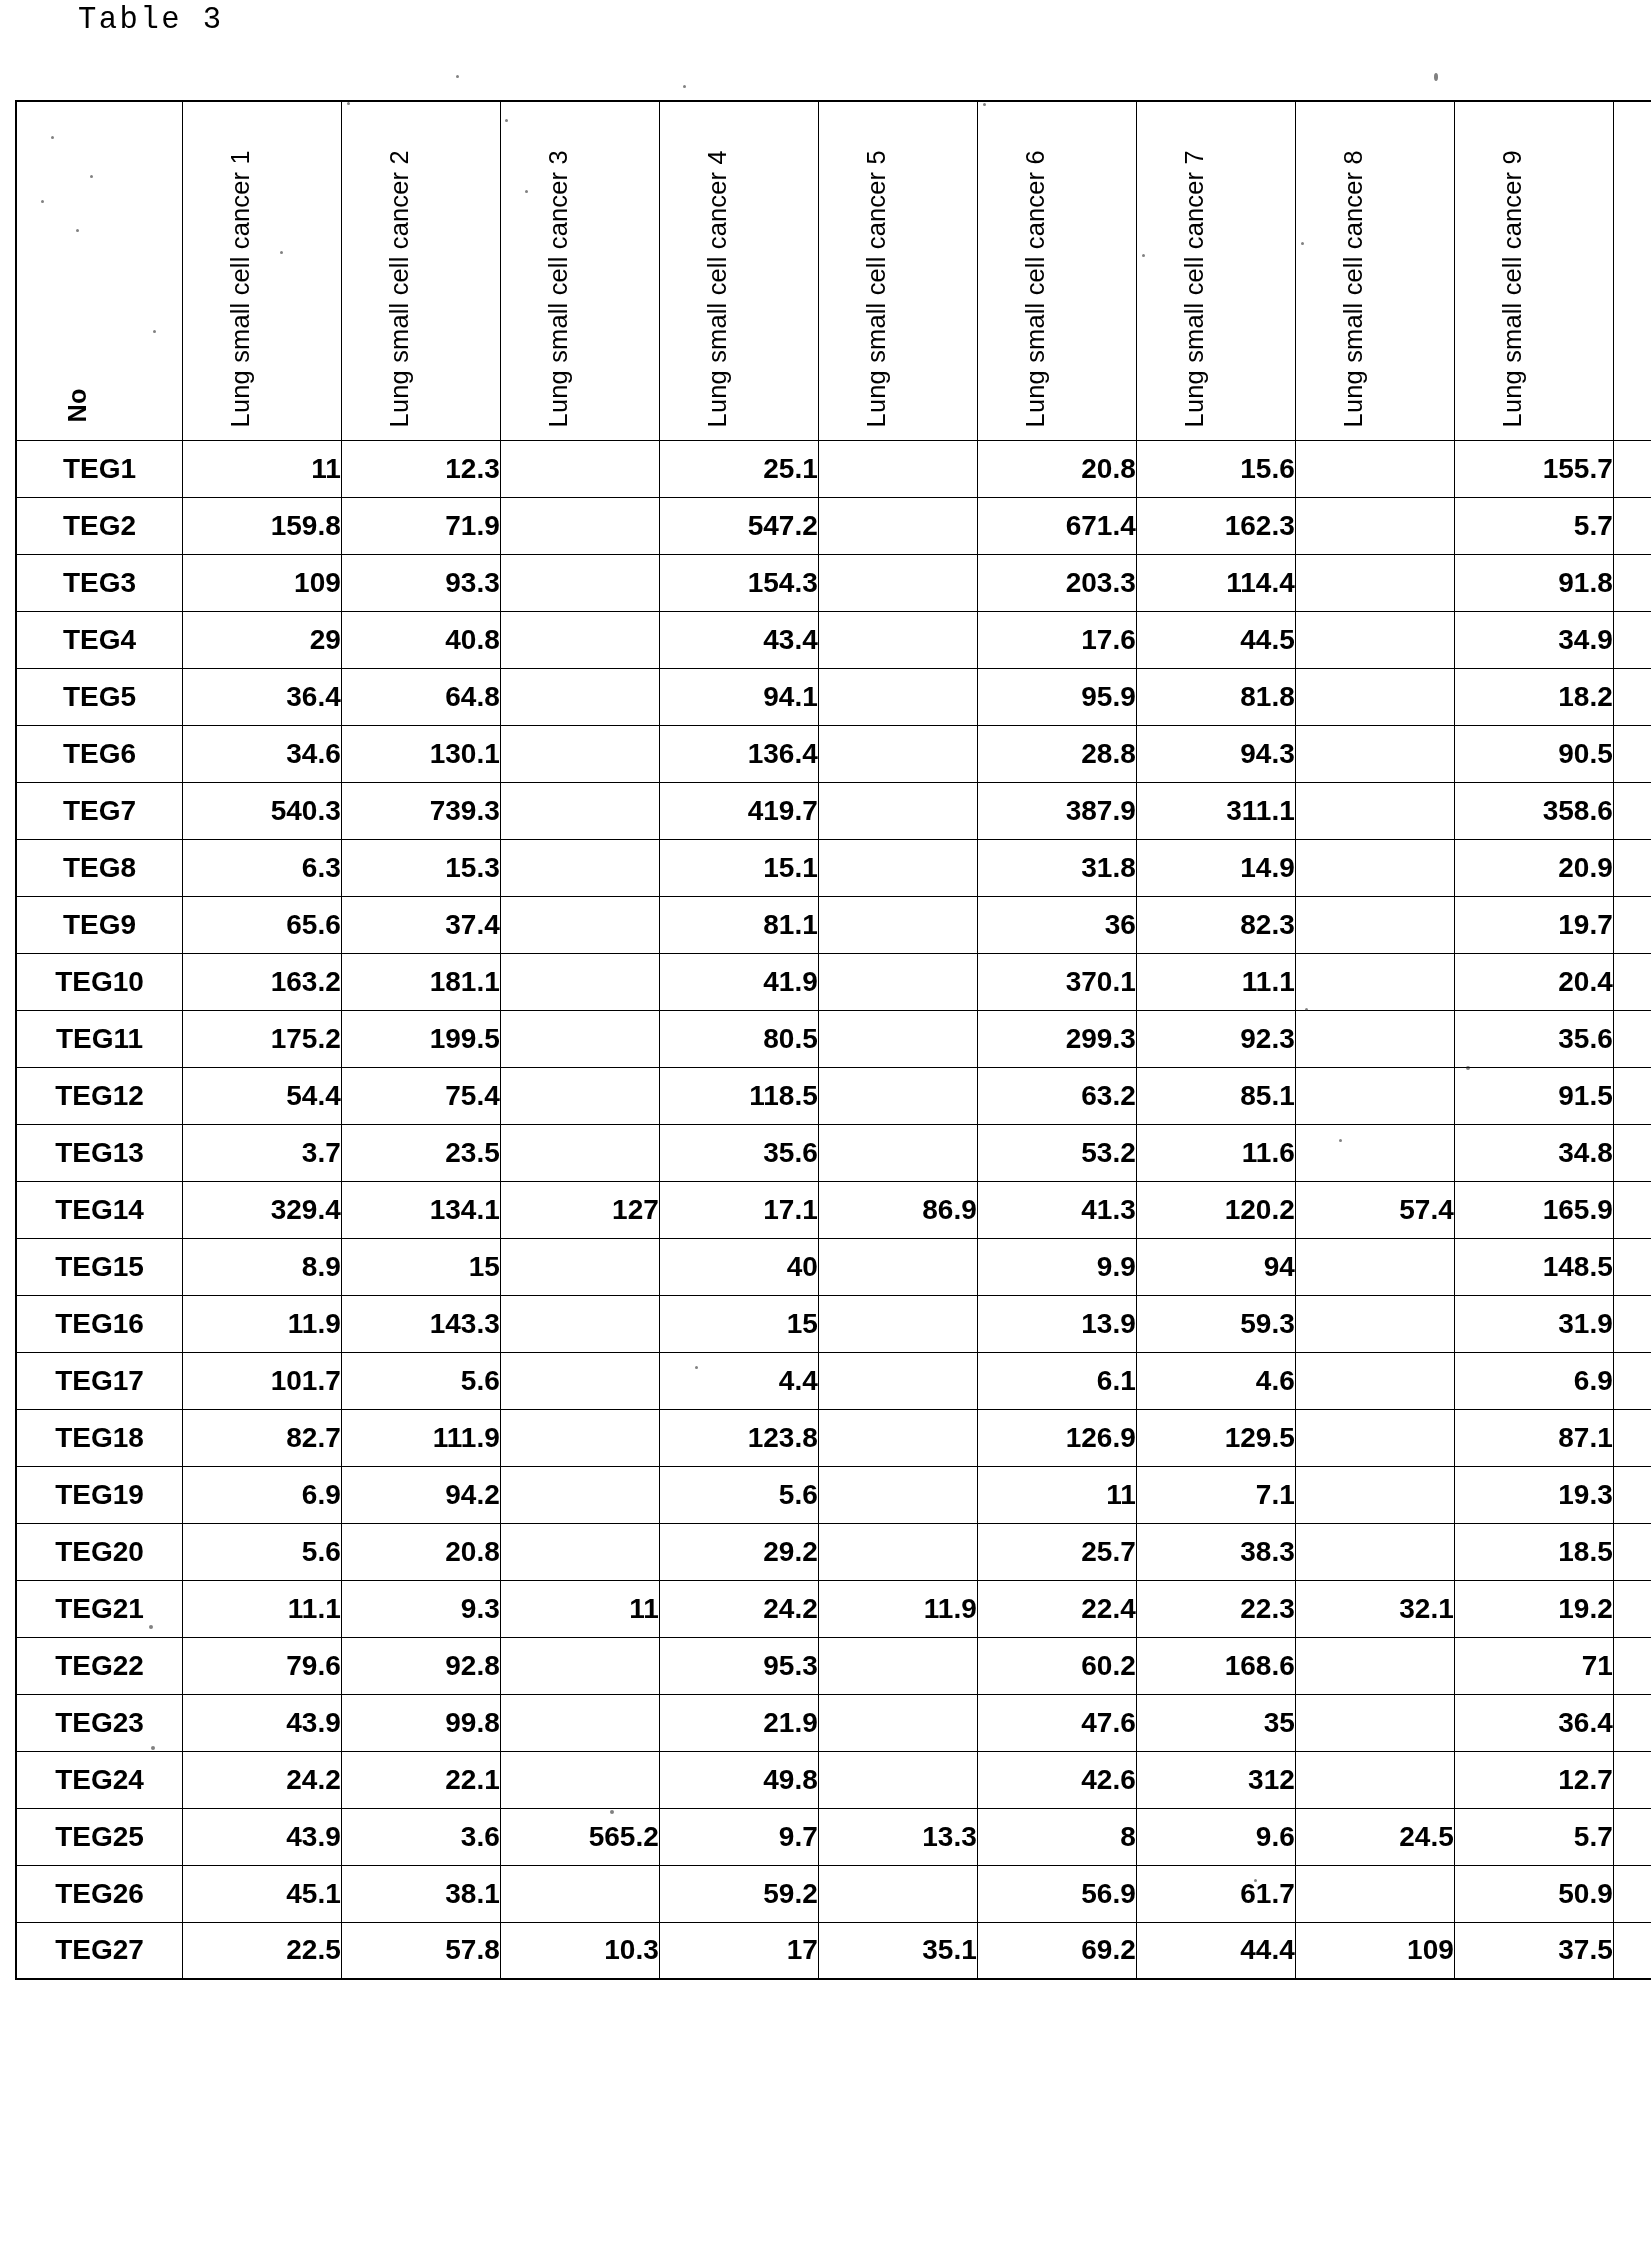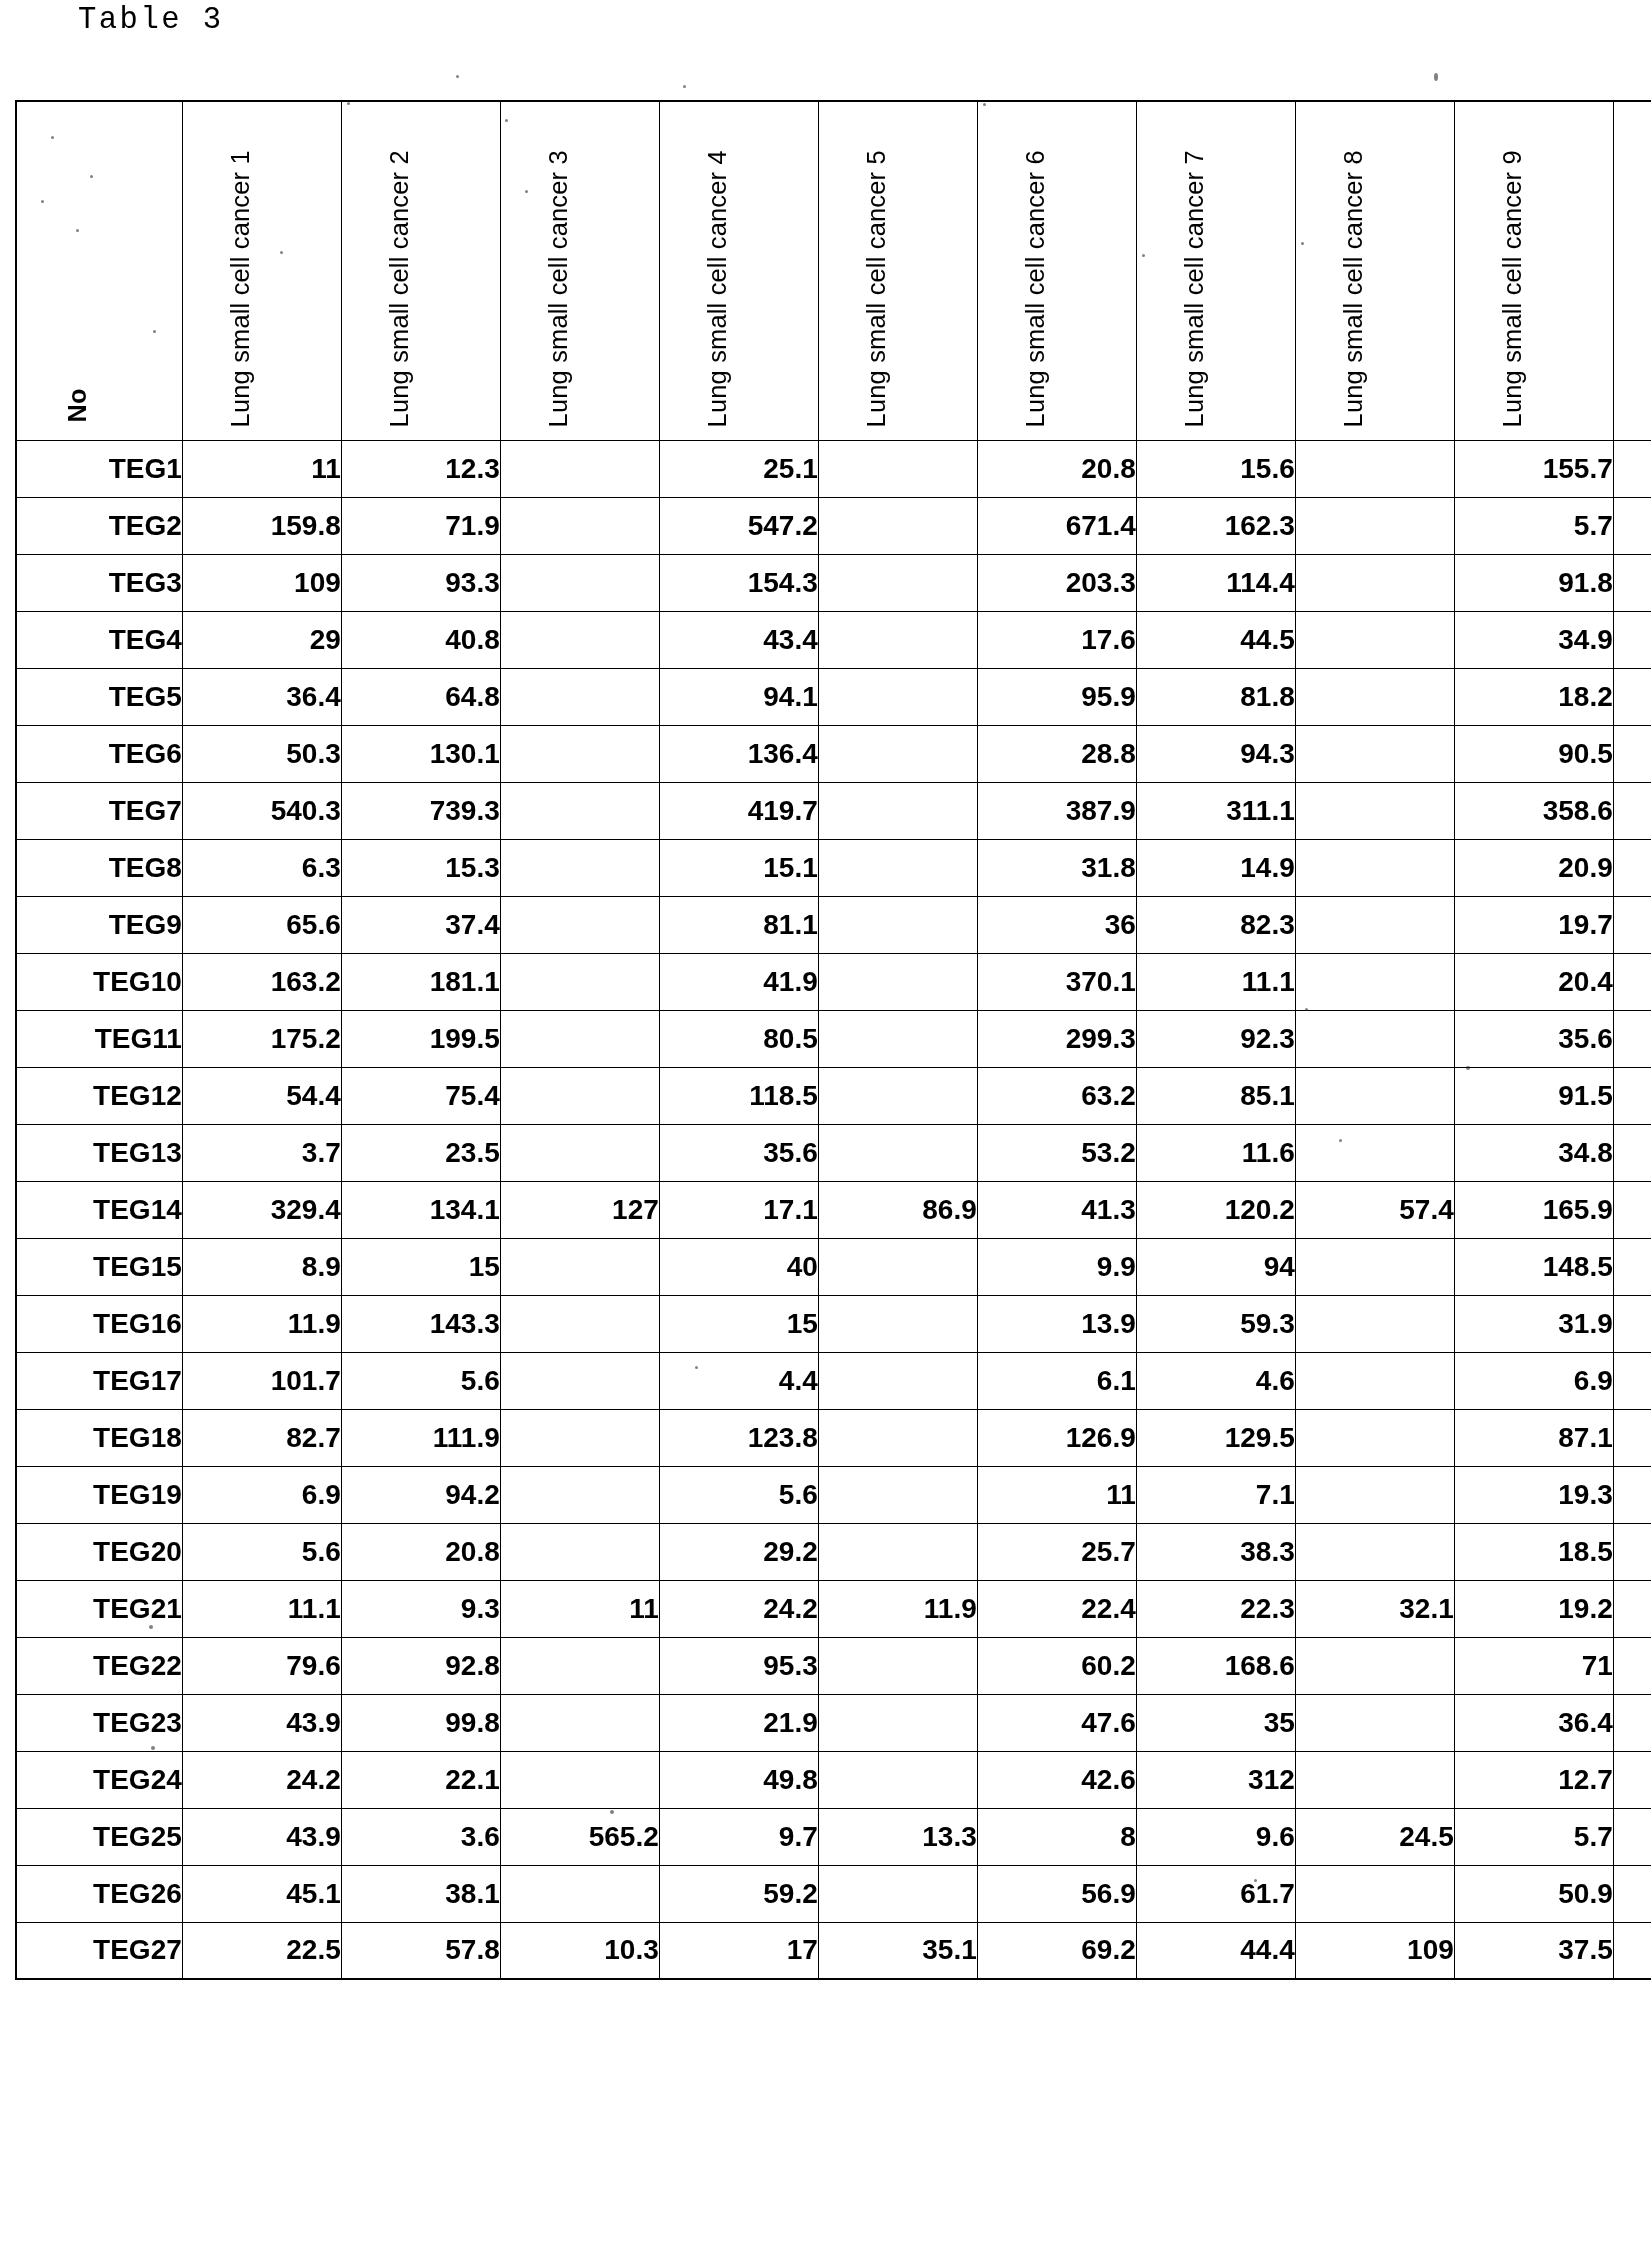--- a/index.html
+++ b/index.html
@@ -115,21 +115,21 @@
   tbody td {
     height: 57px;
     font-size: 28px;
     font-weight: 700;
     font-family: "Liberation Sans", sans-serif;
     line-height: 1;
     letter-spacing: 0px;
   }
 
   td.rowhead {
-    text-align: right;
+    text-align: center;
     padding-left: 10.2px;
   }
 
   td.num {
     text-align: right;
     padding-right: 12px;
   }
 
   
   col.c-no   { width: 166px; }
@@ -287,21 +287,21 @@
             <td class="num">94.1</td>
             <td class="num"></td>
             <td class="num">95.9</td>
             <td class="num">81.8</td>
             <td class="num"></td>
             <td class="num">18.2</td>
             <td class="num"></td>
           </tr>
           <tr>
             <td class="rowhead">TEG6</td>
-            <td class="num">50.3</td>
+            <td class="num">34.6</td>
             <td class="num">130.1</td>
             <td class="num"></td>
             <td class="num">136.4</td>
             <td class="num"></td>
             <td class="num">28.8</td>
             <td class="num">94.3</td>
             <td class="num"></td>
             <td class="num">90.5</td>
             <td class="num"></td>
           </tr>

